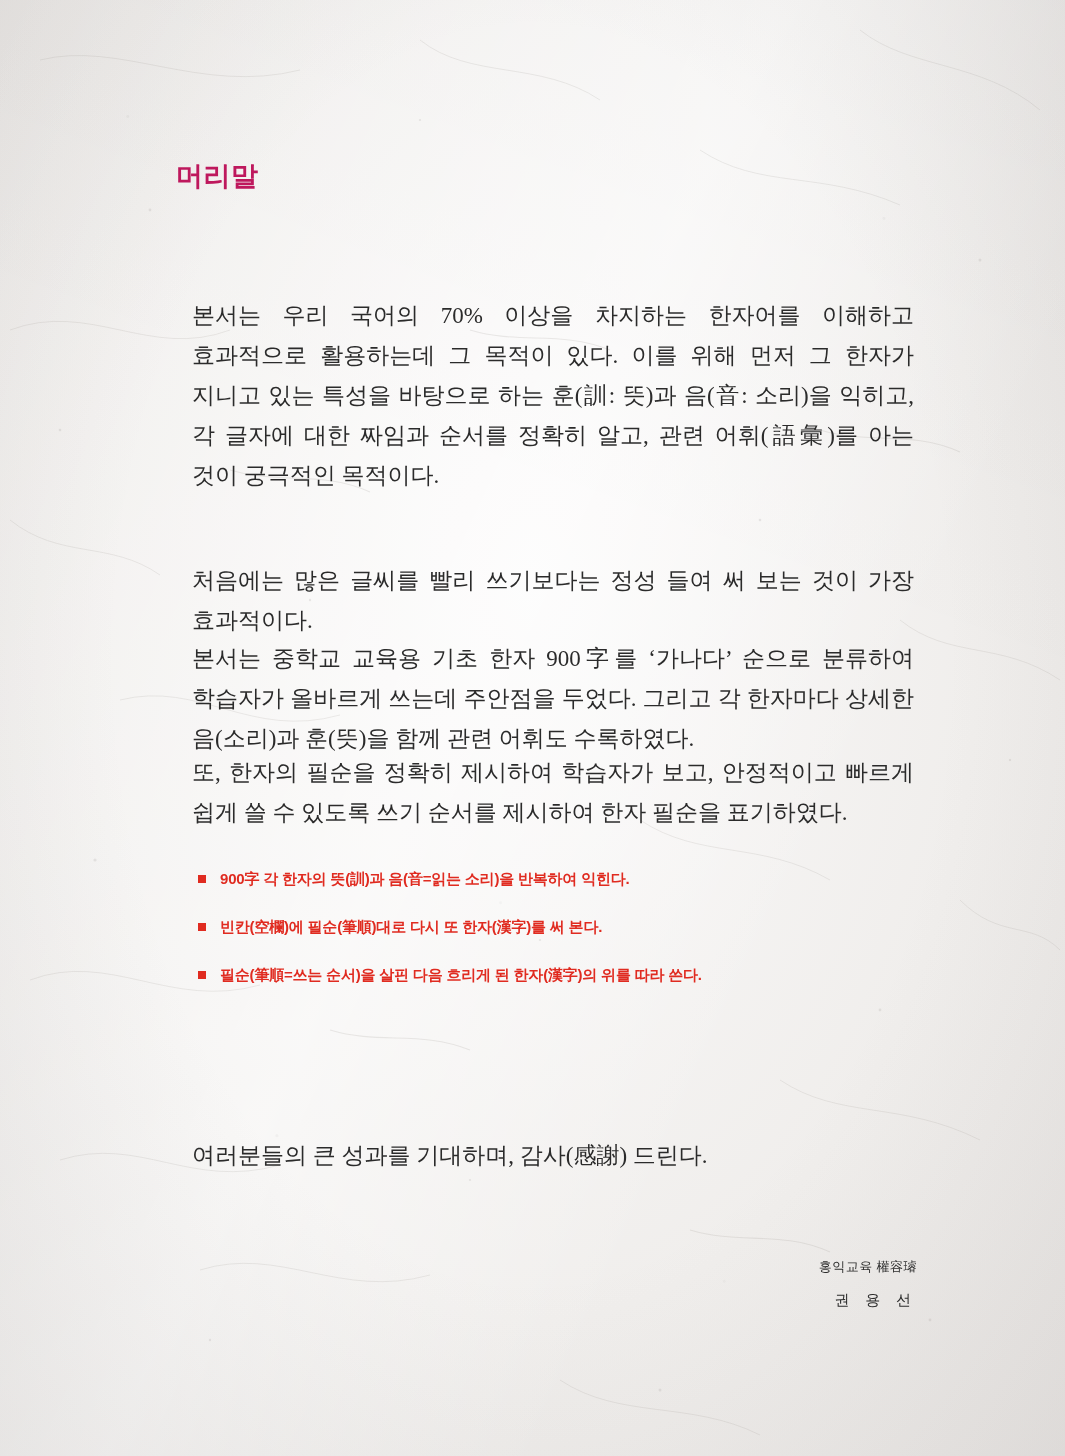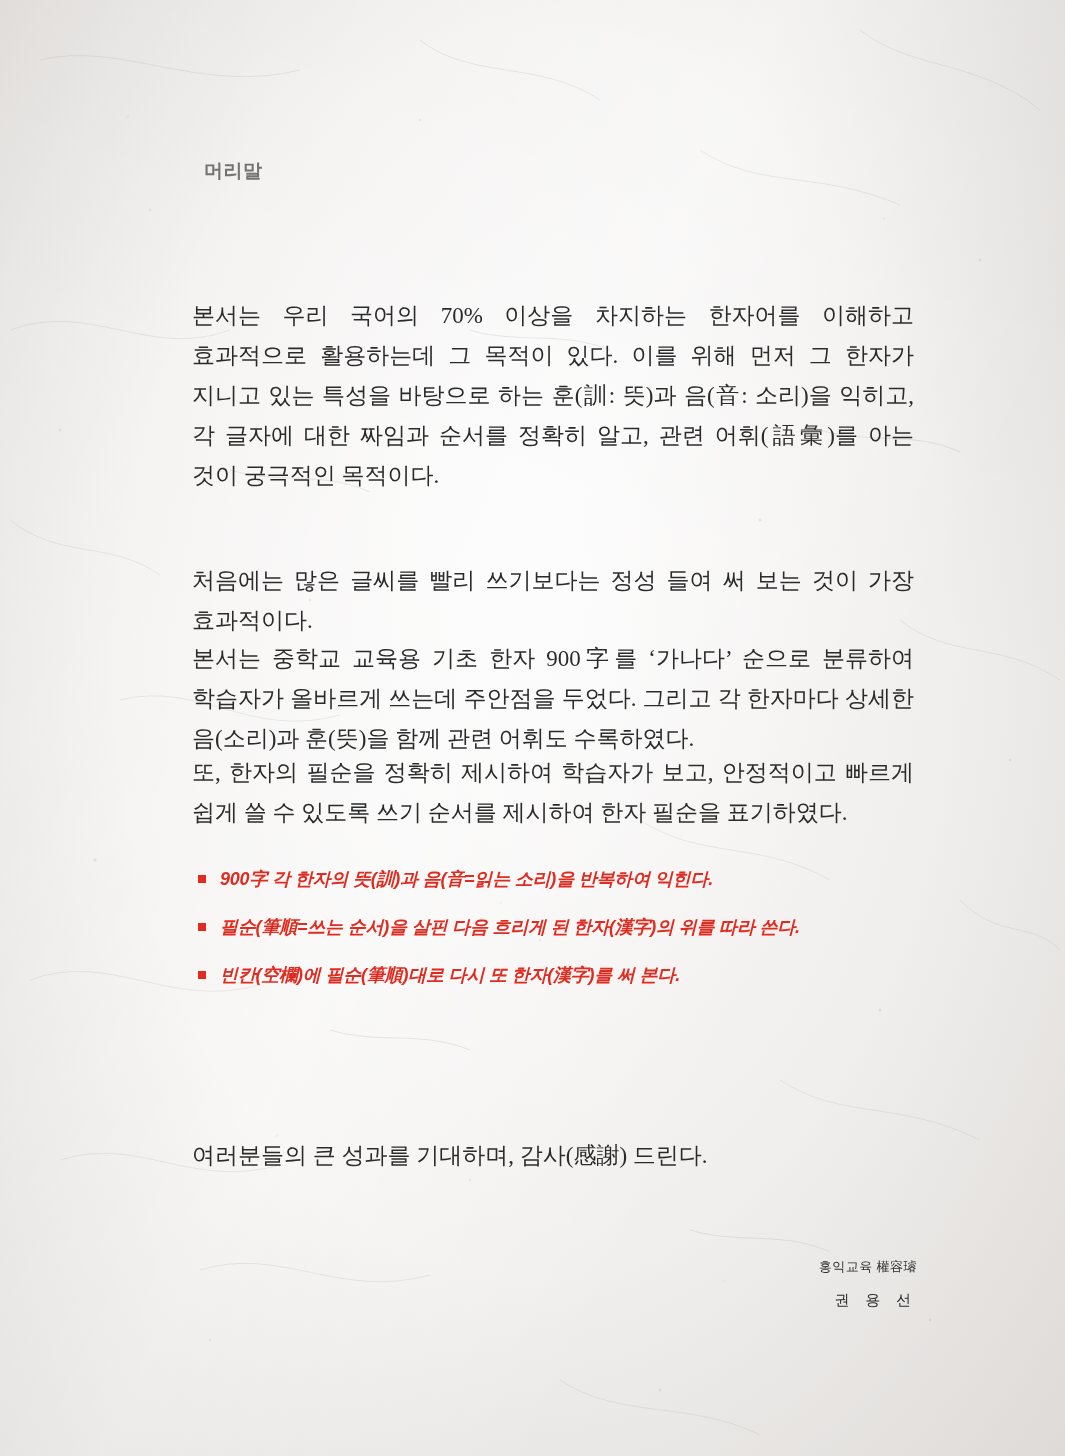--- a/index.html
+++ b/index.html
@@ -50,27 +50,27 @@
   .page {
     position: relative;
     z-index: 3;
     width: 1065px;
     height: 1456px;
     box-sizing: border-box;
   }
 
   .heading {
     position: absolute;
-    left: 204px;
+    left: 176px;
     top: 158px;
     font-family: "Liberation Sans", "DejaVu Sans", sans-serif;
     font-weight: bold;
-    font-size: 19px;
+    font-size: 27px;
     letter-spacing: 0.5px;
-    color: #737373;
+    color: #be185d;
   }
 
   .body-block {
     position: absolute;
     left: 192px;
     width: 722px;
     color: #2b2b2b;
     font-size: 23px;
     line-height: 40px;
     text-align: justify;
@@ -94,24 +94,23 @@
     margin: 0;
     padding: 0;
   }
   .bullets li {
     position: relative;
     padding-left: 24px;
     margin-bottom: 22px;
     color: #e02b20;
     font-family: "Liberation Sans", "DejaVu Sans", sans-serif;
     font-weight: bold;
-    font-size: 18px;
+    font-size: 15px;
     line-height: 26px;
     letter-spacing: -0.2px;
-    font-style: italic;
   }
   .bullets li .sq {
     position: absolute;
     left: 2px;
     top: 9px;
     width: 8px;
     height: 8px;
     background: #e02b20;
     display: block;
   }
@@ -192,25 +191,25 @@
   <p class="body-block p4">본서는 중학교 교육용 기초 한자 900字를 ‘가나다’ 순으로 분류하여 학습자가 올바르게 쓰는데 주안점을 두었다. 그리고 각 한자마다 상세한 음(소리)과 훈(뜻)을 함께 관련 어휘도 수록하였다.</p>
   <p class="body-block p5">또, 한자의 필순을 정확히 제시하여 학습자가 보고, 안정적이고 빠르게 쉽게 쓸 수 있도록 쓰기 순서를 제시하여 한자 필순을 표기하였다.</p>
 
   <ul class="bullets">
     <li>
       <span class="sq"></span>
       <span>900字 각 한자의 뜻(訓)과 음(音=읽는 소리)을 반복하여 익힌다.</span>
     </li>
     <li>
       <span class="sq"></span>
-      <span>필순(筆順=쓰는 순서)을 살핀 다음 흐리게 된 한자(漢字)의 위를 따라 쓴다.</span>
+      <span>빈칸(空欄)에 필순(筆順)대로 다시 또 한자(漢字)를 써 본다.</span>
     </li>
     <li>
       <span class="sq"></span>
-      <span>빈칸(空欄)에 필순(筆順)대로 다시 또 한자(漢字)를 써 본다.</span>
+      <span>필순(筆順=쓰는 순서)을 살핀 다음 흐리게 된 한자(漢字)의 위를 따라 쓴다.</span>
     </li>
   </ul>
 
   <p class="body-block p6">여러분들의 큰 성과를 기대하며, 감사(感謝) 드린다.</p>
 
   <div class="signature sig-line1">홍익교육 權容璿</div>
   <div class="signature sig-line2">권 용 선</div>
 
 </div>
 

